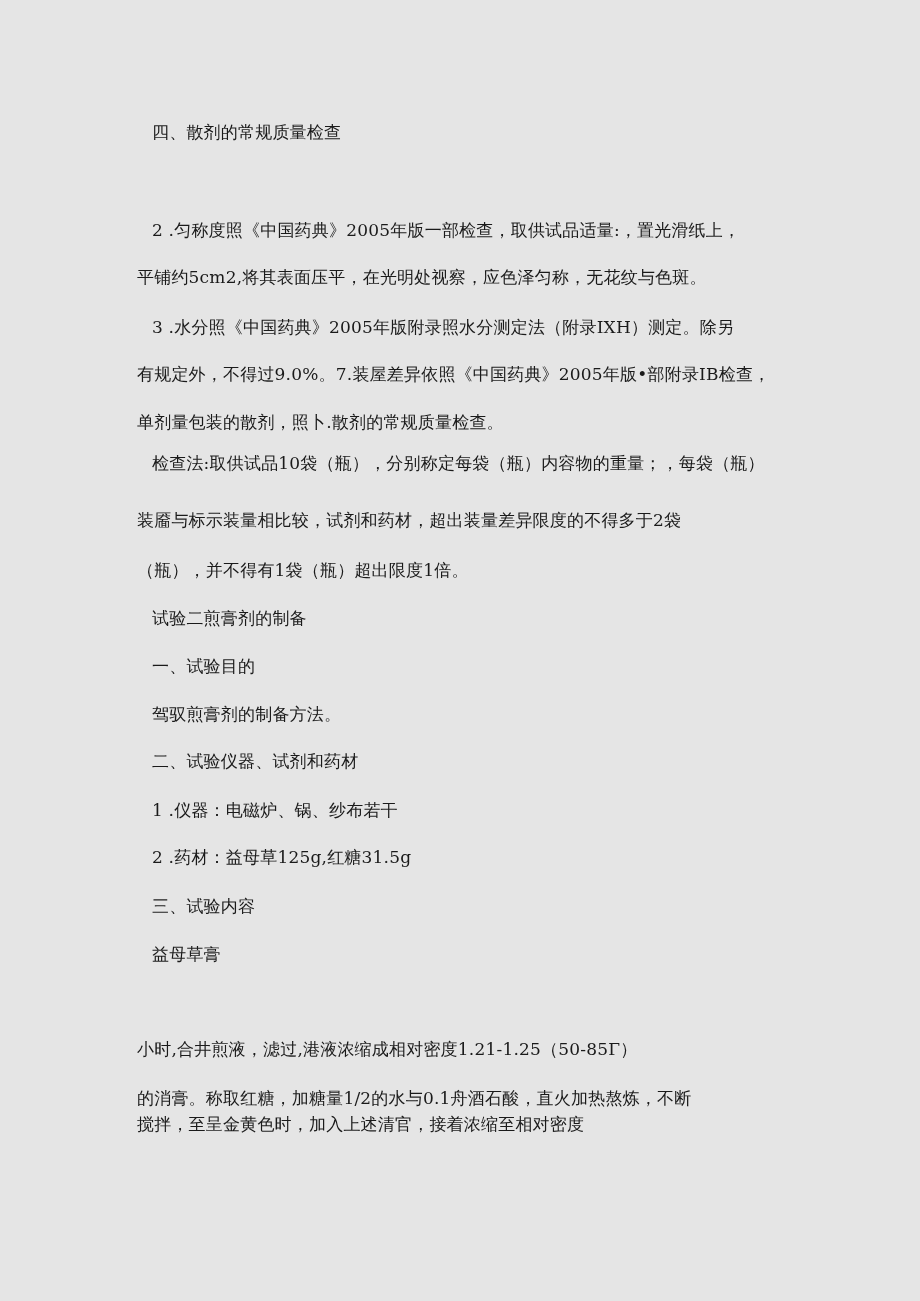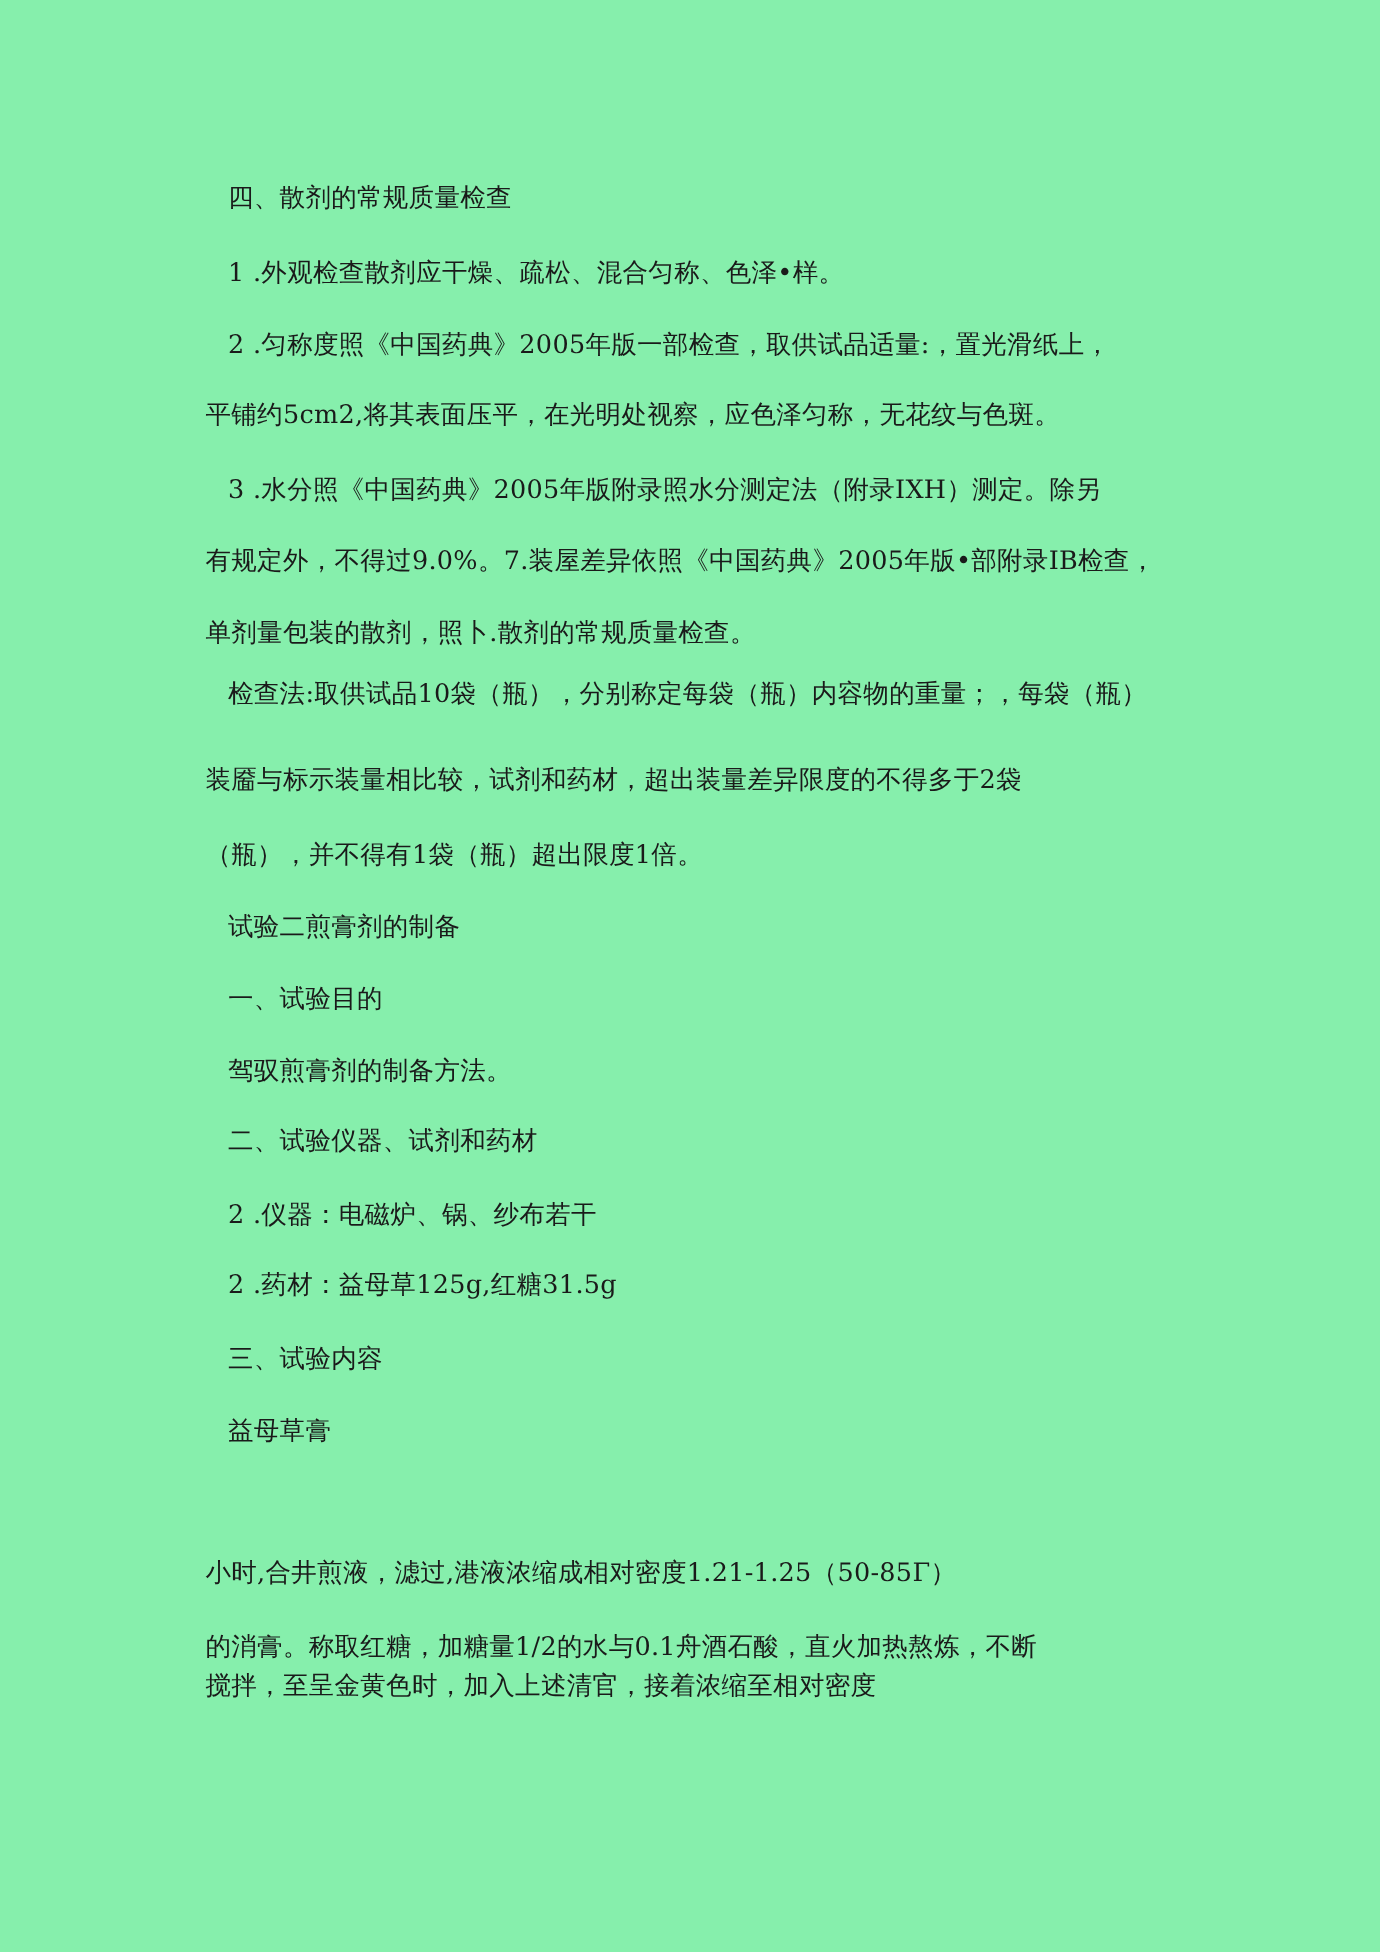--- a/index.html
+++ b/index.html
@@ -13,50 +13,49 @@
       position: relative;
       overflow: hidden;
       font-family: "DejaVu Serif", "Liberation Serif", serif;
       color: #1a1a1a;
     }
     .page {
       position: absolute;
       left: 0; top: 0;
       width: 920px;
       height: 1301px;
-      background: #86efac;
+      background: #e5e5e5;
     }
     .line {
       position: absolute;
       white-space: nowrap;
       font-size: 17px;
       line-height: 22px;
       letter-spacing: 0.2px;
     }
     .ind { left: 152px; }
     .cont { left: 137px; }
   </style>
 </head>
 <body>
 
 <div class="page">
   <div class="line ind" style="top:121px">四、散剂的常规质量检查</div>
-  <div class="line ind" style="top:171px">1 .外观检查散剂应干燥、疏松、混合匀称、色泽•样。</div>
   <div class="line ind" style="top:219px">2 .匀称度照《中国药典》2005年版一部检查，取供试品适量:，置光滑纸上，</div>
   <div class="line cont" style="top:266px">平铺约5cm2,将其表面压平，在光明处视察，应色泽匀称，无花纹与色斑。</div>
   <div class="line ind" style="top:316px">3 .水分照《中国药典》2005年版附录照水分测定法（附录IXH）测定。除另</div>
   <div class="line cont" style="top:363px">有规定外，不得过9.0%。7.装屋差异依照《中国药典》2005年版•部附录IB检查，</div>
   <div class="line cont" style="top:411px">单剂量包装的散剂，照卜.散剂的常规质量检查。</div>
   <div class="line ind" style="top:452px">检查法:取供试品10袋（瓶），分别称定每袋（瓶）内容物的重量；，每袋（瓶）</div>
   <div class="line cont" style="top:509px">装靥与标示装量相比较，试剂和药材，超出装量差异限度的不得多于2袋</div>
   <div class="line cont" style="top:559px">（瓶），并不得有1袋（瓶）超出限度1倍。</div>
   <div class="line ind" style="top:607px">试验二煎膏剂的制备</div>
   <div class="line ind" style="top:655px">一、试验目的</div>
   <div class="line ind" style="top:703px">驾驭煎膏剂的制备方法。</div>
   <div class="line ind" style="top:750px">二、试验仪器、试剂和药材</div>
-  <div class="line ind" style="top:799px">2 .仪器：电磁炉、锅、纱布若干</div>
+  <div class="line ind" style="top:799px">1 .仪器：电磁炉、锅、纱布若干</div>
   <div class="line ind" style="top:846px">2 .药材：益母草125g,红糖31.5g</div>
   <div class="line ind" style="top:895px">三、试验内容</div>
   <div class="line ind" style="top:943px">益母草膏</div>
   <div class="line cont" style="top:1038px">小时,合井煎液，滤过,港液浓缩成相对密度1.21-1.25（50-85Γ）</div>
   <div class="line cont" style="top:1087px">的消膏。称取红糖，加糖量1/2的水与0.1舟酒石酸，直火加热熬炼，不断</div>
   <div class="line cont" style="top:1113px">搅拌，至呈金黄色时，加入上述清官，接着浓缩至相对密度</div>
 </div>
 
 </body></html>

